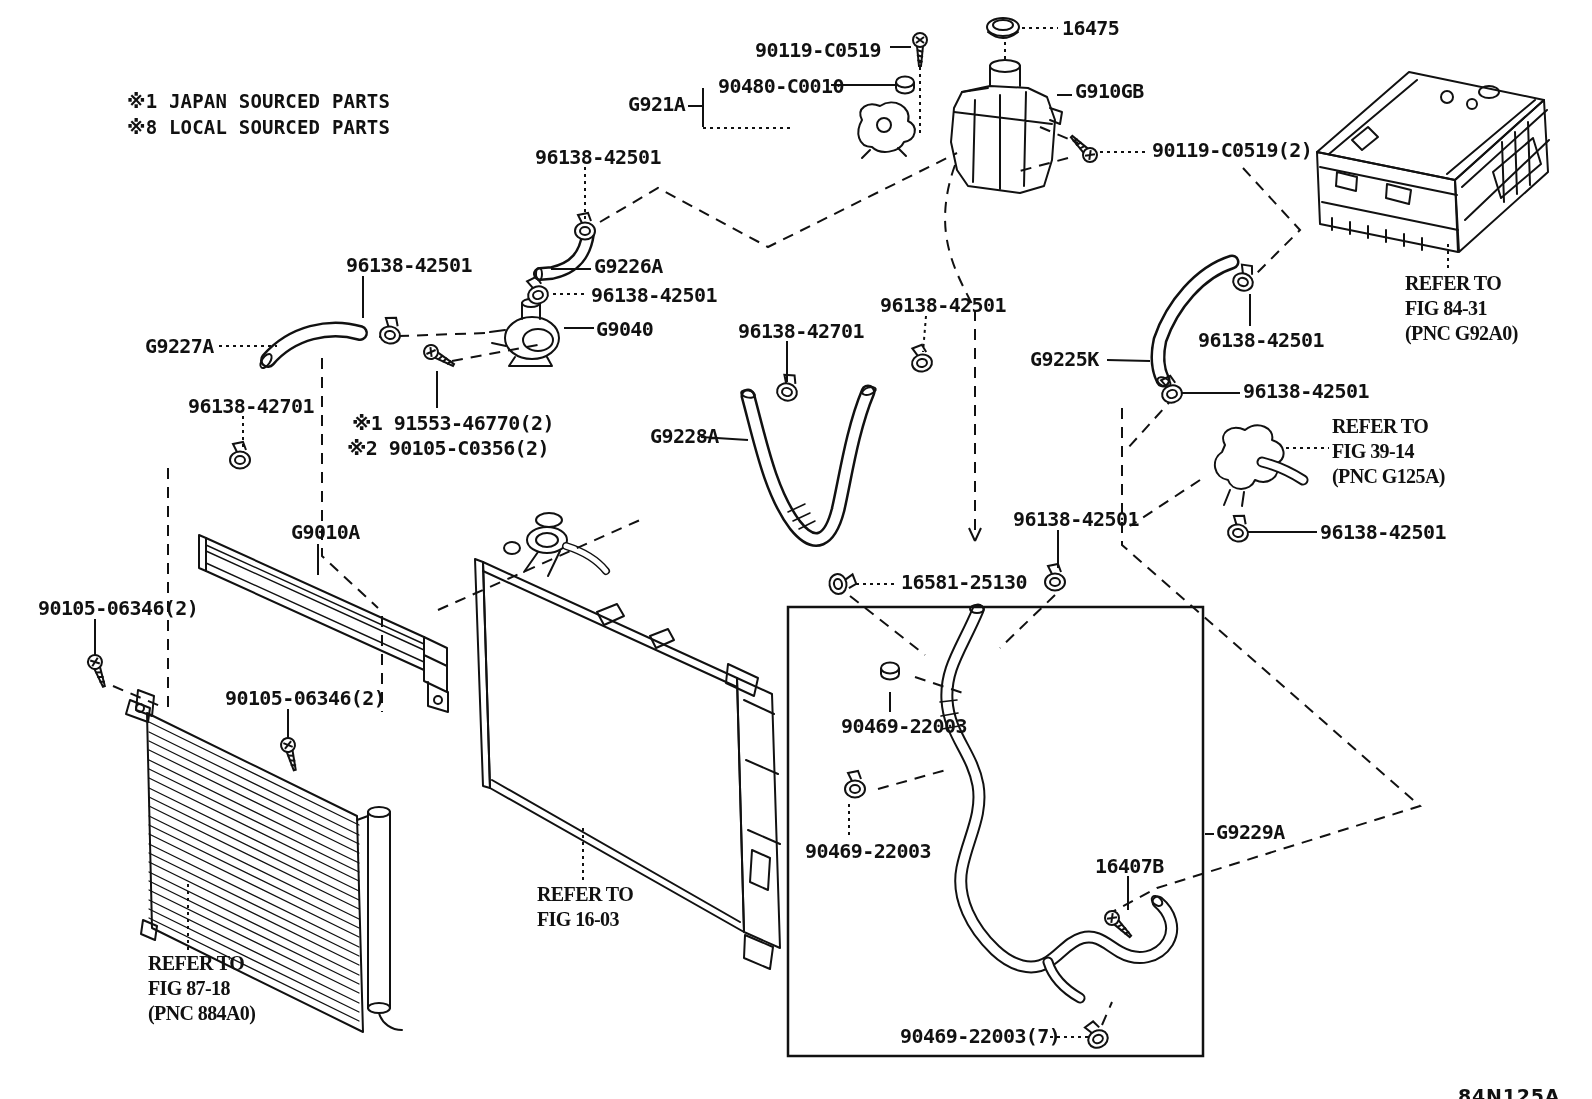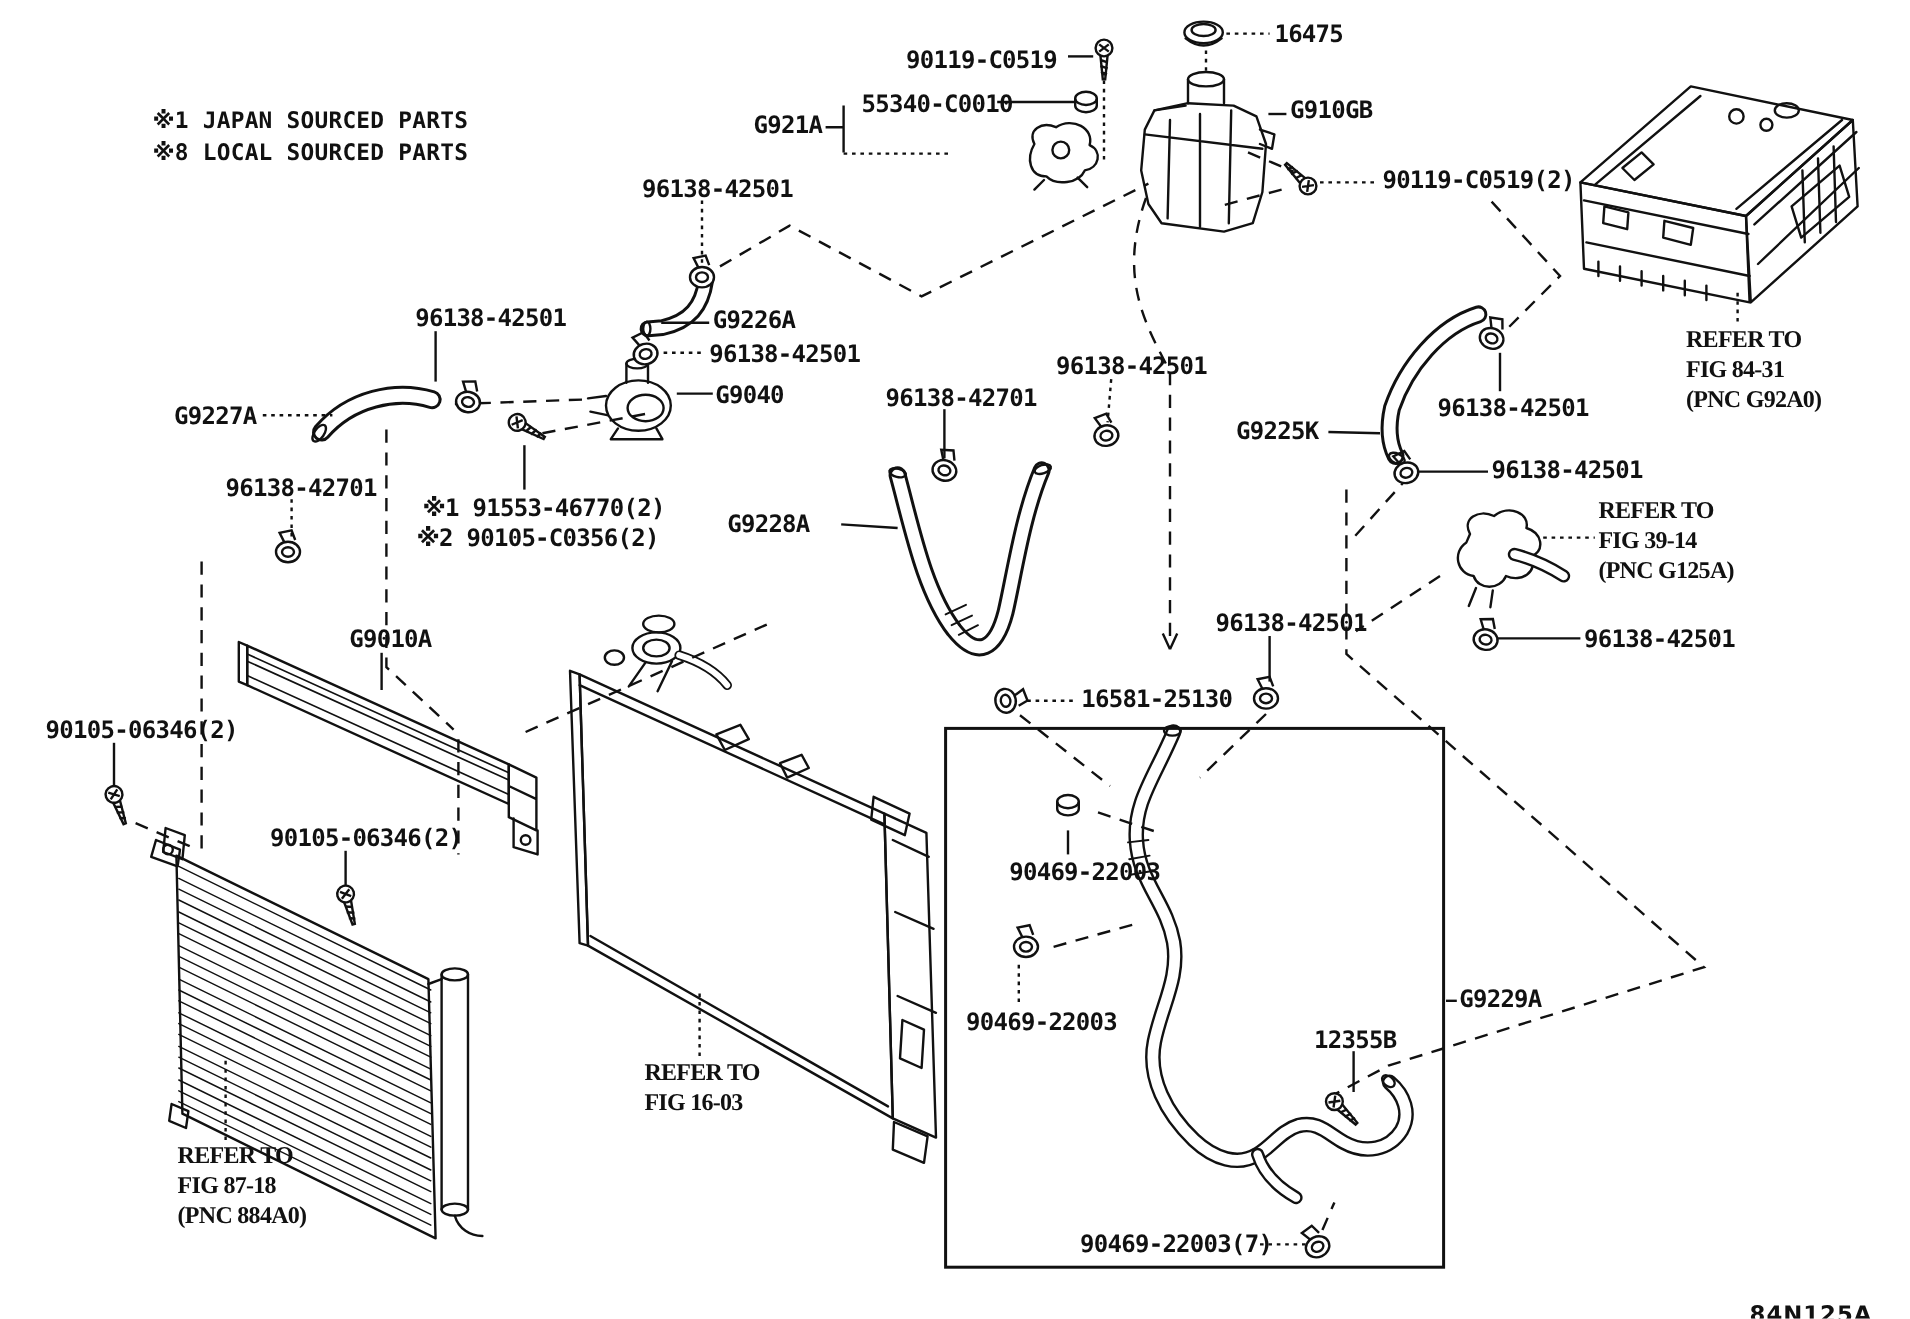--- a/index.html
+++ b/index.html
@@ -261,49 +261,49 @@
   </g>
 
   <rect x="788" y="607" width="415" height="449" fill="none" stroke="#111" stroke-width="2.5"></rect>
 </svg>
 
 <div class="note" style="left:127px;top:90px">※1 JAPAN SOURCED PARTS</div>
 <div class="note" style="left:127px;top:116px">※8 LOCAL SOURCED PARTS</div>
 
 <div class="lbl" style="left:755px;top:38px">90119-C0519</div>
 <div class="lbl" style="left:1062px;top:16px">16475</div>
-<div class="lbl" style="left:718px;top:74px">55340-C0010</div>
+<div class="lbl" style="left:718px;top:74px">90480-C0010</div>
 <div class="lbl" style="left:628px;top:92px">G921A</div>
 <div class="lbl" style="left:1075px;top:79px">G910GB</div>
 <div class="lbl" style="left:1152px;top:138px">90119-C0519(2)</div>
 <div class="lbl" style="left:535px;top:145px">96138-42501</div>
 <div class="lbl" style="left:346px;top:253px">96138-42501</div>
 <div class="lbl" style="left:594px;top:254px">G9226A</div>
 <div class="lbl" style="left:591px;top:283px">96138-42501</div>
 <div class="lbl" style="left:145px;top:334px">G9227A</div>
 <div class="lbl" style="left:596px;top:317px">G9040</div>
 <div class="lbl" style="left:188px;top:394px">96138-42701</div>
 <div class="lbl" style="left:352px;top:411px">※1 91553-46770(2)</div>
 <div class="lbl" style="left:347px;top:436px">※2 90105-C0356(2)</div>
 <div class="lbl" style="left:738px;top:319px">96138-42701</div>
 <div class="lbl" style="left:880px;top:293px">96138-42501</div>
 <div class="lbl" style="left:1030px;top:347px">G9225K</div>
 <div class="lbl" style="left:1198px;top:328px">96138-42501</div>
 <div class="lbl" style="left:1243px;top:379px">96138-42501</div>
-<div class="lbl" style="left:606px;top:424px">G9228A</div>
+<div class="lbl" style="left:650px;top:424px">G9228A</div>
 <div class="lbl" style="left:1320px;top:520px">96138-42501</div>
 <div class="lbl" style="left:1013px;top:507px">96138-42501</div>
 <div class="lbl" style="left:901px;top:570px">16581-25130</div>
 <div class="lbl" style="left:38px;top:596px">90105-06346(2)</div>
 <div class="lbl" style="left:291px;top:520px">G9010A</div>
 <div class="lbl" style="left:225px;top:686px">90105-06346(2)</div>
 <div class="lbl" style="left:841px;top:714px">90469-22003</div>
 <div class="lbl" style="left:805px;top:839px">90469-22003</div>
 <div class="lbl" style="left:1216px;top:820px">G9229A</div>
-<div class="lbl" style="left:1095px;top:854px">12355B</div>
+<div class="lbl" style="left:1095px;top:854px">16407B</div>
 <div class="lbl" style="left:900px;top:1024px">90469-22003(7)</div>
 
 <div class="ref" style="left:1405px;top:271px">
   <div>REFER TO</div>
   <div>FIG 84-31</div>
   <div>(PNC G92A0)</div>
 </div>
 <div class="ref" style="left:1332px;top:414px">
   <div>REFER TO</div>
   <div>FIG 39-14</div>

